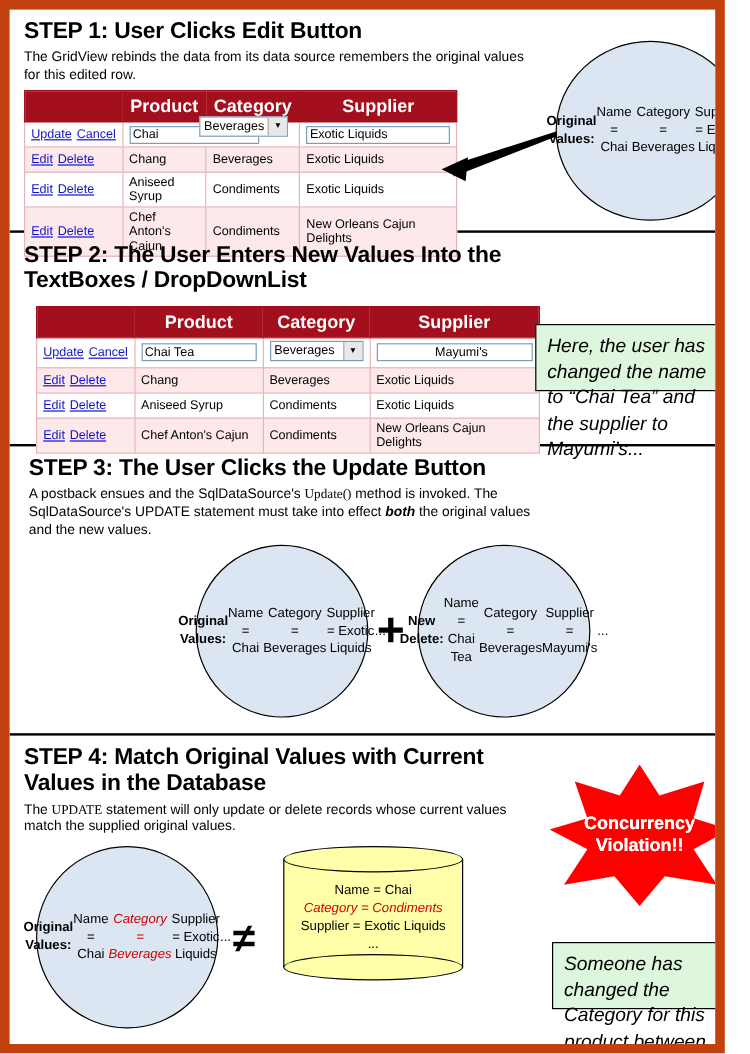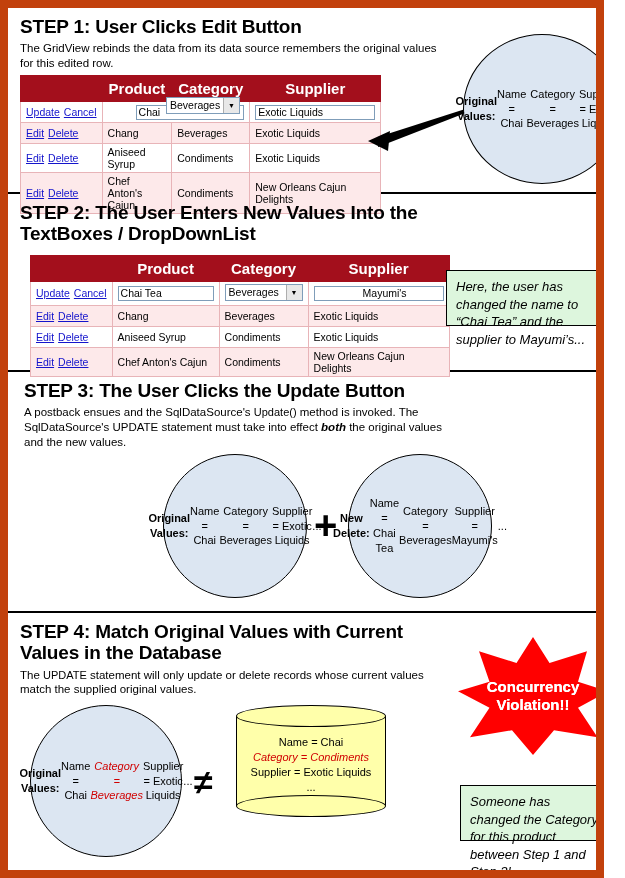--- a/index.html
+++ b/index.html
@@ -34,21 +34,21 @@
     line-height: 1.12;
     margin: 2px 0 4px 0;
     letter-spacing: -0.2px;
   }
   .step-desc {
     font-size: 11.5px;
     line-height: 1.3;
     margin: 0 0 4px 0;
     max-width: 430px;
   }
-  .mono { font-family: Liberation Sans, sans-serif; font-size: 11px; }
+  .mono { font-family: Liberation Serif, serif; font-size: 11px; }
   .ital { font-style: italic; }
 
   
   .gv {
     border-collapse: collapse;
     border: 1px solid #8a0b14;
     font-size: 10.5px;
     background: #fff;
   }
   .gv th {
@@ -125,21 +125,21 @@
     line-height: 1.35;
     box-sizing: border-box;
   }
   .bubble .b-title { font-weight: bold; }
 
   
   .note {
     background: #ddf6dd;
     border: 1px solid #000;
     font-style: italic;
-    font-size: 13px;
+    font-size: 16px;
     line-height: 1.35;
     padding: 7px 9px;
     box-sizing: border-box;
   }
 
   
   .plus {
     font-size: 40px;
     font-weight: bold;
     line-height: 1;
@@ -231,21 +231,21 @@
         <th style="width:62px;"></th>
         <th style="width:92px;">Product</th>
         <th style="width:74px;">Category</th>
         <th style="width:124px;">Supplier</th>
       </tr>
       <tr class="edit-row">
         <td class="cmd-cell">
           <span class="lnk">Update</span><span class="lnk">Cancel</span>
         </td>
         <td colspan="2">
-          <input class="gv-text" style="width: 108px; margin-left: 28px;" value="Chai">
+          <input class="gv-text" style="width: 108px;" value="Chai">
         </td>
         <td>
           <span class="gv-select" style="width:74px; position:absolute; left:158px; margin-top:-8px;"><span>Beverages</span><span class="arrow">▼</span></span>
           <input class="gv-text" style="width: 120px;" value="Exotic Liquids">
         </td>
       </tr>
       <tr class="row-a">
         <td class="cmd-cell"><span class="lnk">Edit</span><span class="lnk">Delete</span></td>
         <td>Chang</td>
         <td>Beverages</td>

